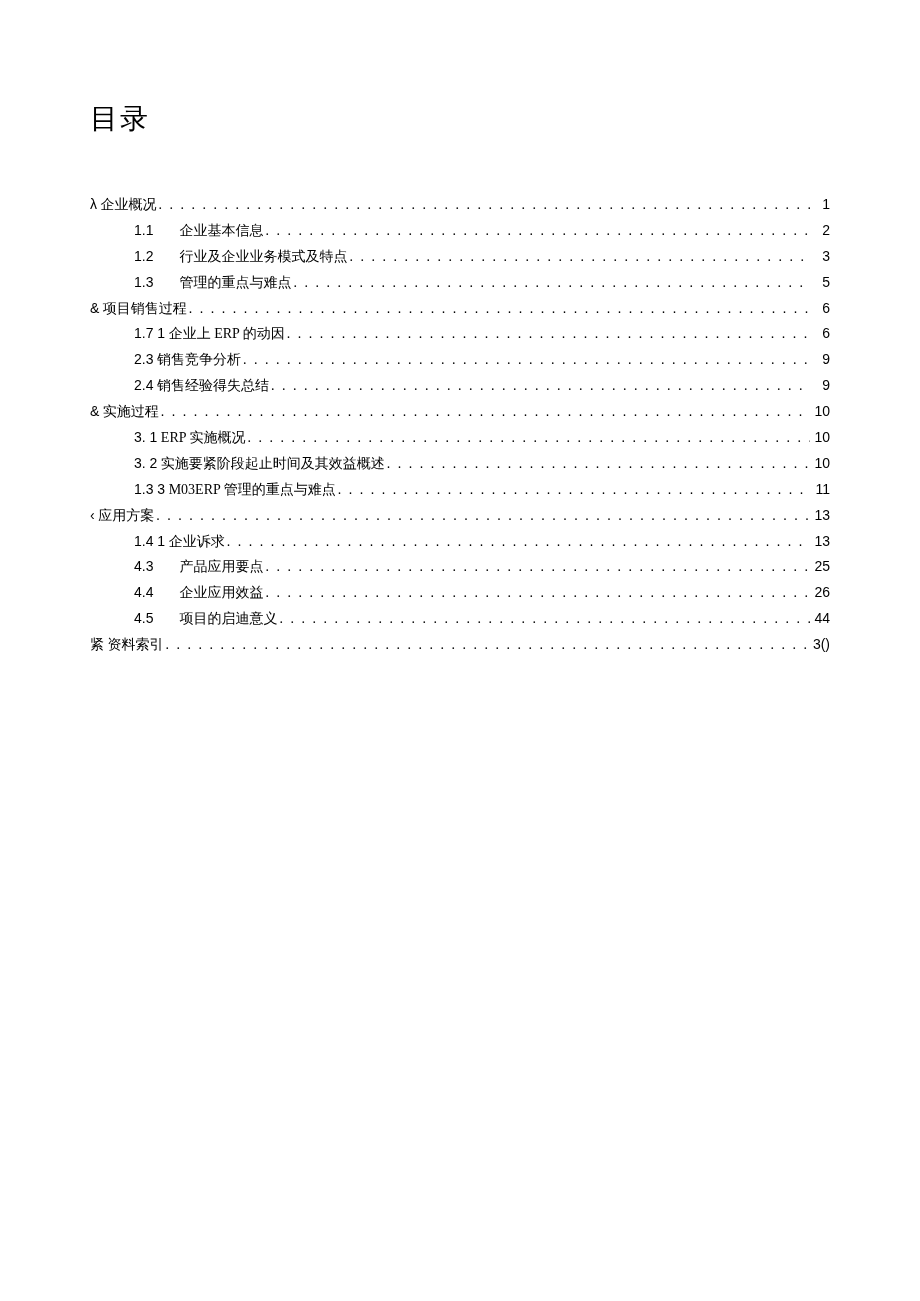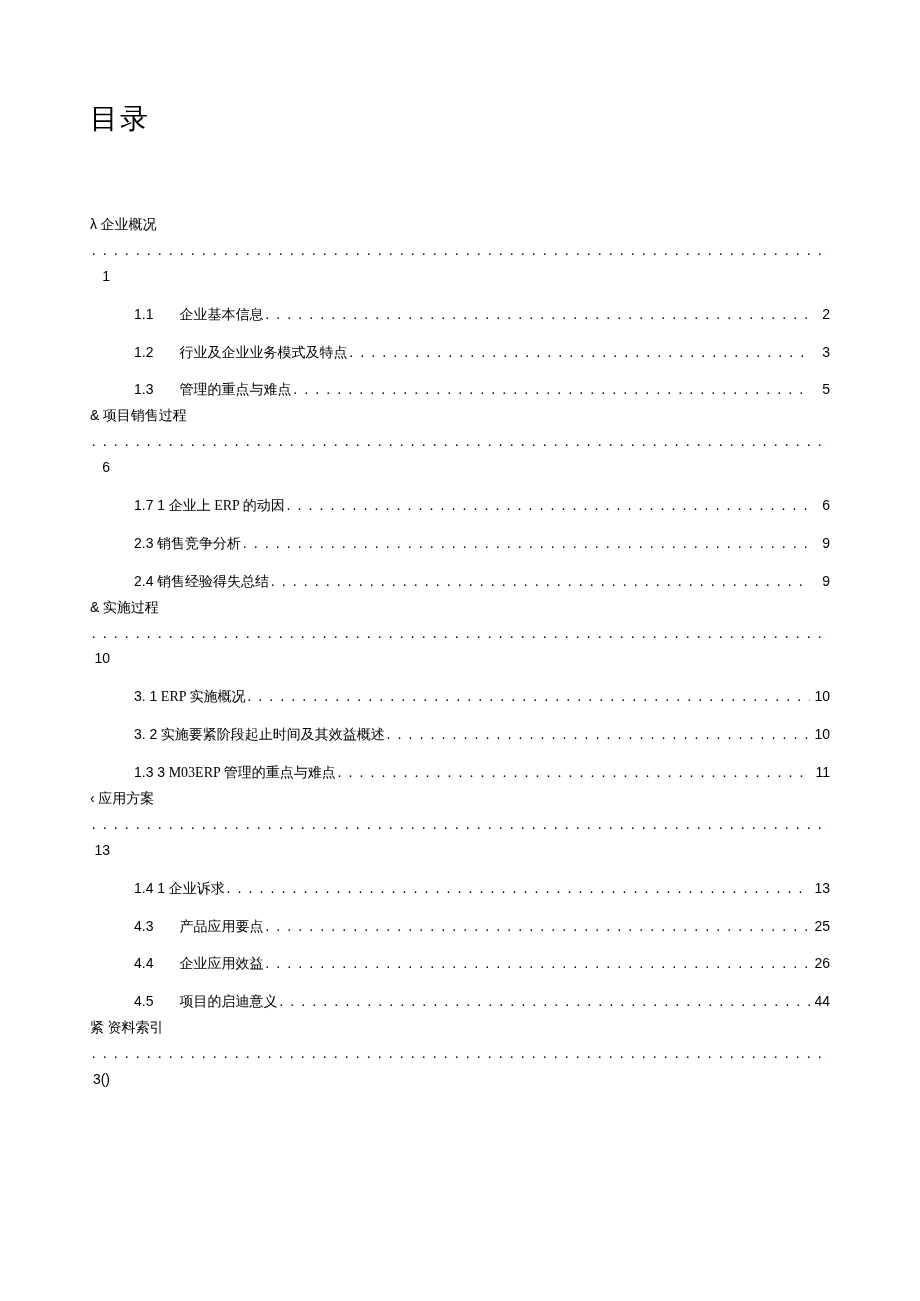--- a/index.html
+++ b/index.html
@@ -7,35 +7,35 @@
       background: #fff;
       width: 920px;
       height: 1301px;
       font-family: "SimSun", "宋体", serif;
       color: #000;
       padding: 100px 90px 0 90px;
     }
     .title {
       font-size: 28px;
       font-weight: normal;
-      margin-bottom: 74px;
+      margin-bottom: 54px;
       letter-spacing: 2px;
     }
     .toc {
       font-size: 14px;
       line-height: 1.85;
     }
     .toc-line {
       display: flex;
       align-items: baseline;
       white-space: nowrap;
       overflow: hidden;
     }
-    .toc-line.level-1 { padding-left: 0; flex-direction: column; }
-    .toc-line.level-2 { padding-left: 44px; margin-top: 12px; }
+    .toc-line.level-1 { padding-left: 0; }
+    .toc-line.level-2 { padding-left: 44px; }
     .toc-label {
       flex: 0 0 auto;
     }
     .toc-num {
       display: inline-block;
       font-family: Arial, "Helvetica Neue", sans-serif;
     }
     .toc-num.wide { min-width: 42px; }
     .toc-title {
       display: inline;

